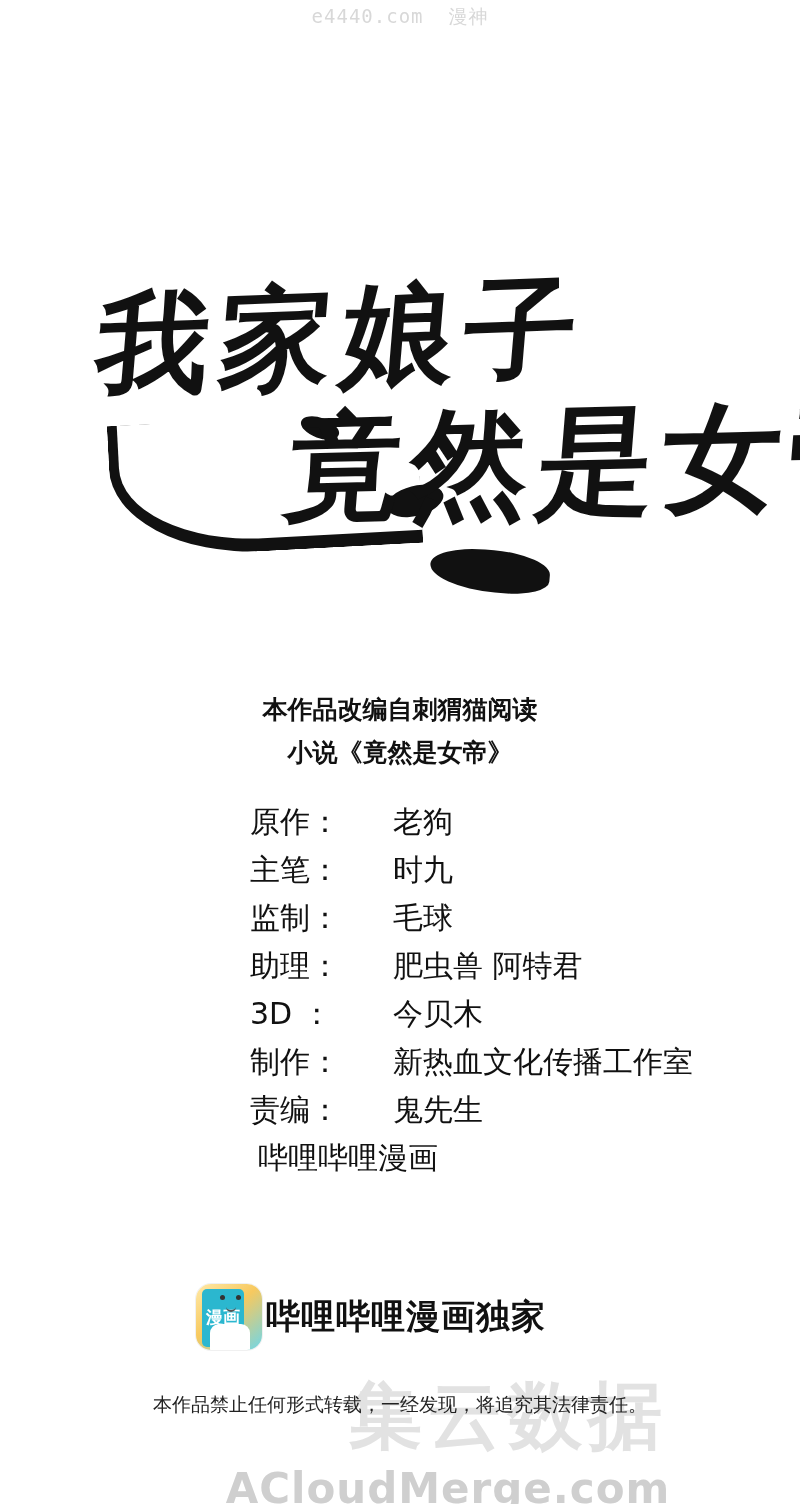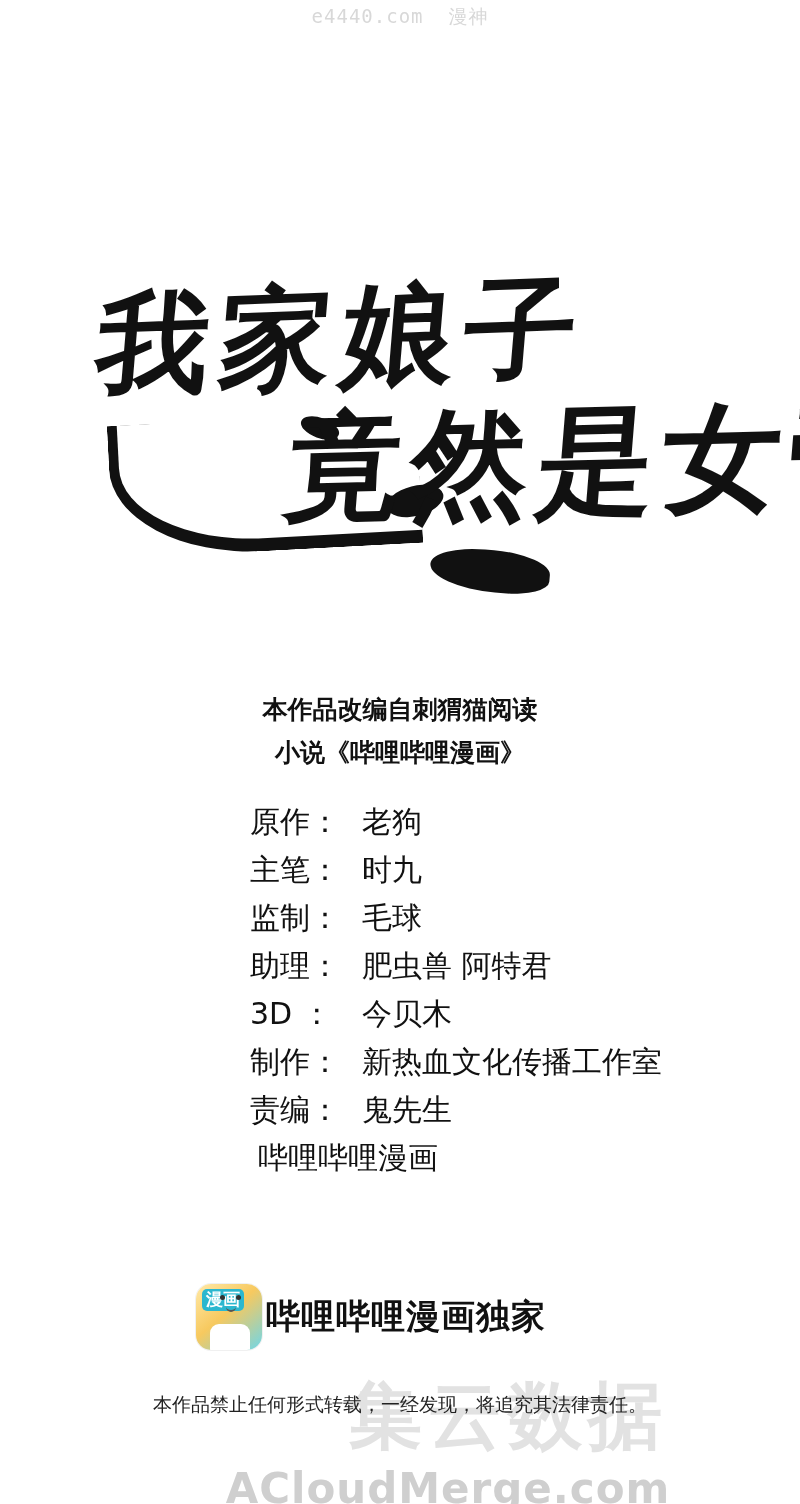--- a/index.html
+++ b/index.html
@@ -101,20 +101,21 @@
     left: 250px;
     font-family: "DejaVu Sans", sans-serif;
     font-size: 30px;
     line-height: 48px;
     color: #111;
   }
   .credit-row {
     display: flex;
     align-items: baseline;
     white-space: nowrap;
+    gap: 31px;
   }
   .credit-label {
     min-width: 104px;
   }
   .credit-value {
     margin-left: 8px;
   }
 
   
   .exclusive {
@@ -136,21 +137,21 @@
   }
   .app-icon .manhua-tag {
     position: absolute;
     left: 6px;
     top: 5px;
     background: #2bb7cf;
     color: #fff;
     font-family: "DejaVu Sans", sans-serif;
     font-weight: 700;
     font-size: 17px;
-    padding: 1px 4px;
+    padding: 19px 4px;
     border-radius: 5px;
     line-height: 1.15;
   }
   .app-icon .face {
     position: absolute;
     left: 14px;
     bottom: -8px;
     width: 40px;
     height: 34px;
     background: #ffffff;
@@ -235,21 +236,21 @@
   <div class="brush-sweep"></div>
   <div class="brush-blot blot-c"></div>
   <div class="title-line title-line-1">我家娘子</div>
   <div class="brush-blot blot-a"></div>
   <div class="title-line title-line-2">竟然是女帝</div>
   <div class="brush-blot blot-b"></div>
 </div>
 
 <div class="adapt-block">
   <div>本作品改编自刺猬猫阅读</div>
-  <div>小说《哔哩哔哩漫画》</div>
+  <div>小说《竟然是女帝》</div>
 </div>
 
 <div class="credits">
   <div class="credit-row">
     <span class="credit-label">原作：</span>
     <span class="credit-value">老狗</span>
   </div>
   <div class="credit-row">
     <span class="credit-label">主笔：</span>
     <span class="credit-value">时九</span>

